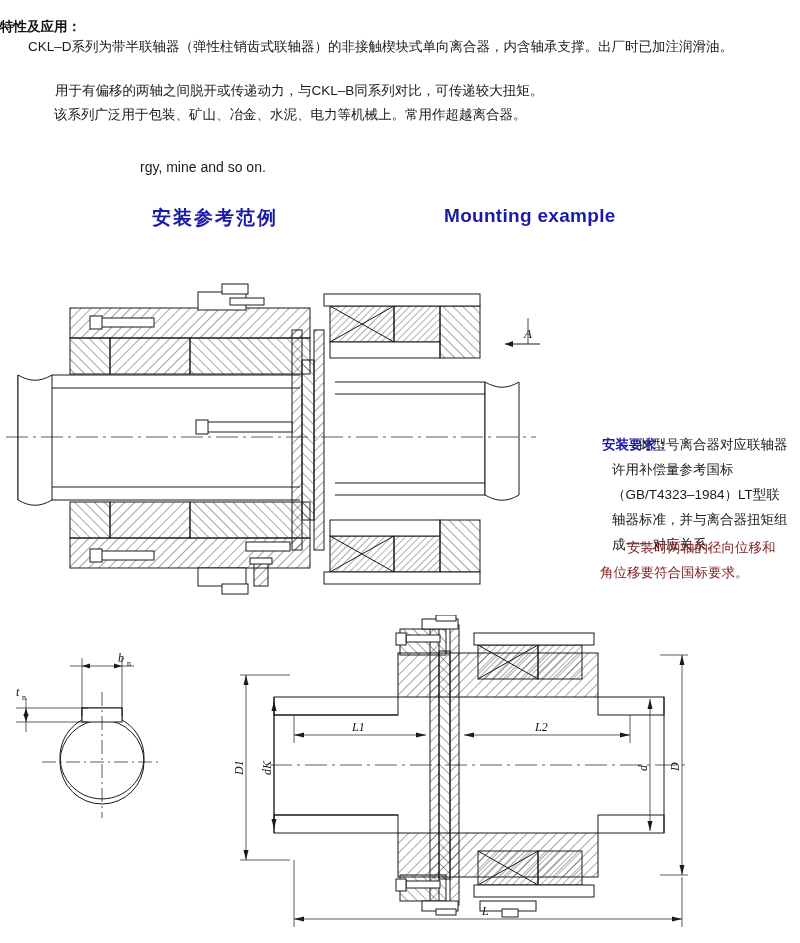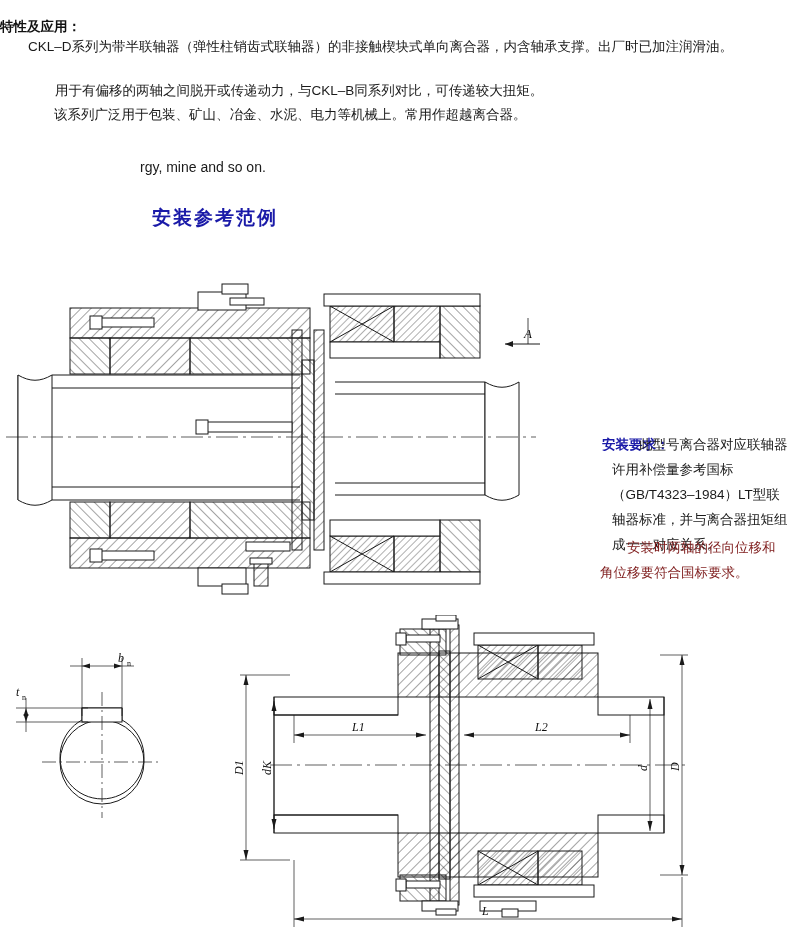--- a/index.html
+++ b/index.html
@@ -104,20 +104,21 @@
 <div class="page">
 
   <div class="sec-title">特性及应用：</div>
 
   <div class="para p1">CKL–D系列为带半联轴器（弹性柱销齿式联轴器）的非接触楔块式单向离合器，内含轴承支撑。出厂时已加注润滑油。</div>
   <div class="para p2">用于有偏移的两轴之间脱开或传递动力，与CKL–B同系列对比，可传递较大扭矩。</div>
   <div class="para p3">该系列广泛用于包装、矿山、冶金、水泥、电力等机械上。常用作超越离合器。</div>
   <div class="para p4">rgy, mine and so on.</div>
 
   <div class="head-cn">安装参考范例</div>
+  <div class="head-en">Mounting example</div>
 
   <div class="req-title">安装要求：</div>
   <div class="req-body">此型号离合器对应联轴器许用补偿量参考国标（GB/T4323–1984）LT型联轴器标准，并与离合器扭矩组成一一对应关系。</div>
   <div class="req-body2">安装时两轴的径向位移和角位移要符合国标要求。</div>
 
   <svg class="draw" style="left:0px; top:270px;" width="600" height="340" viewBox="0 0 600 340">
     <defs>
       <pattern id="hatchA" width="7" height="7" patternTransform="rotate(45)" patternUnits="userSpaceOnUse">
         <line x1="0" y1="0" x2="0" y2="7" stroke="#1a1a1a" stroke-width="0.8"></line>
       </pattern>

